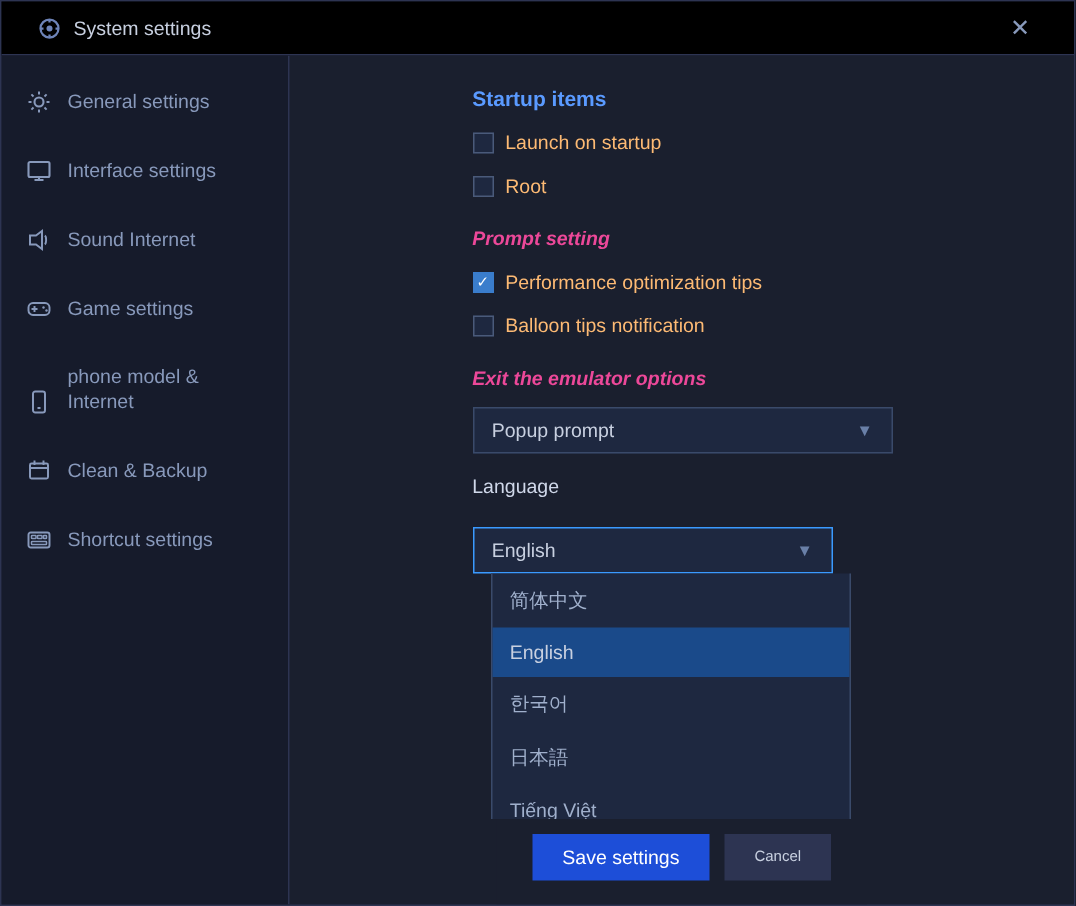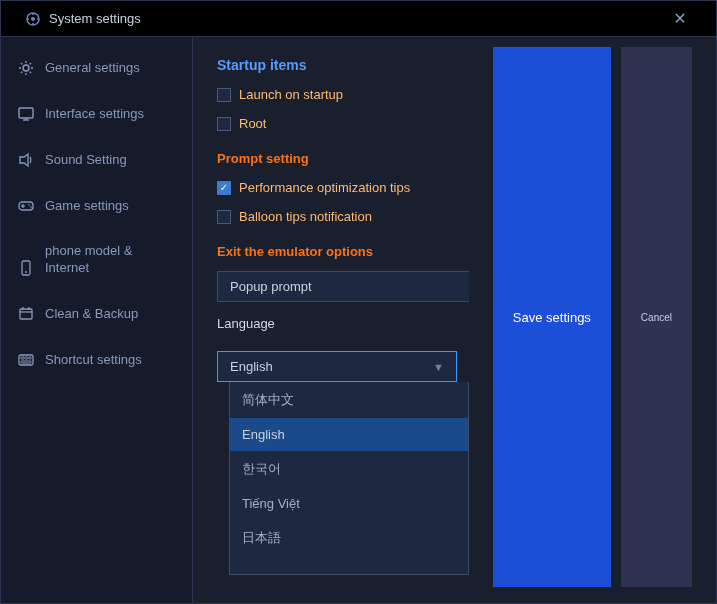--- a/index.html
+++ b/index.html
@@ -164,21 +164,22 @@
 
     .subsection-title {
       font-size: 13px;
       font-weight: 600;
       color: #d0d8ea;
       margin-top: 18px;
       margin-bottom: 12px;
     }
 
     .subsection-title span {
-      color: #f97316;
+      color: #ec4899;
+      font-style: italic;
     }
 
     .dropdown {
       width: 280px;
       background: #1e2840;
       border: 1px solid #3a4a6a;
       padding: 7px 12px;
       display: flex;
       align-items: center;
       justify-content: space-between;
@@ -317,21 +318,21 @@
         <span class="sidebar-label">Interface settings</span>
       </div>
 
       <div class="sidebar-item">
         <div class="sidebar-icon">
           <svg width="16" height="16" viewBox="0 0 16 16" fill="none">
             <polygon points="2,5 6,5 10,2 10,14 6,11 2,11" stroke="#8899bb" stroke-width="1.3" fill="none"></polygon>
             <path d="M12 5c1 1 1 5 0 6" stroke="#8899bb" stroke-width="1.3"></path>
           </svg>
         </div>
-        <span class="sidebar-label">Sound Setting</span>
+        <span class="sidebar-label">Sound Internet</span>
       </div>
 
       <div class="sidebar-item">
         <div class="sidebar-icon">
           <svg width="16" height="16" viewBox="0 0 16 16" fill="none">
             <rect x="1" y="4" width="14" height="8" rx="3" stroke="#8899bb" stroke-width="1.3"></rect>
             <line x1="5" y1="6" x2="5" y2="10" stroke="#8899bb" stroke-width="1.3"></line>
             <line x1="3" y1="8" x2="7" y2="8" stroke="#8899bb" stroke-width="1.3"></line>
             <circle cx="11" cy="7" r="0.8" fill="#8899bb"></circle>
             <circle cx="13" cy="9" r="0.8" fill="#8899bb"></circle>
@@ -369,21 +370,21 @@
             <rect x="3" y="5" width="3" height="2" rx="0.4" stroke="#8899bb" stroke-width="1"></rect>
             <rect x="7" y="5" width="3" height="2" rx="0.4" stroke="#8899bb" stroke-width="1"></rect>
             <rect x="11" y="5" width="2" height="2" rx="0.4" stroke="#8899bb" stroke-width="1"></rect>
             <rect x="3" y="9" width="10" height="2" rx="0.4" stroke="#8899bb" stroke-width="1"></rect>
           </svg>
         </div>
         <span class="sidebar-label">Shortcut settings</span>
       </div>
     </div>
 
-    <div style="flex:1; display:flex; flex-direction:row; overflow:hidden;">
+    <div style="flex:1; display:flex; flex-direction:column; overflow:hidden;align-items:center;">
       <div class="content-area">
 
         <div class="section-title">
           <span>Startup items</span>
         </div>
 
         <div class="checkbox-row">
           <div class="checkbox"></div>
           <span class="checkbox-label">Launch on startup</span>
         </div>
@@ -429,24 +430,24 @@
               <div class="language-option">
                 <span>简体中文</span>
               </div>
               <div class="language-option selected">
                 <span>English</span>
               </div>
               <div class="language-option">
                 <span>한국어</span>
               </div>
               <div class="language-option">
+                <span>日本語</span>
+              </div>
+              <div class="language-option">
                 <span>Tiếng Việt</span>
-              </div>
-              <div class="language-option">
-                <span>日本語</span>
               </div>
               <div class="language-option">
                 
               </div>
 
             </div>
           </div>
         </div>
 
       </div>

